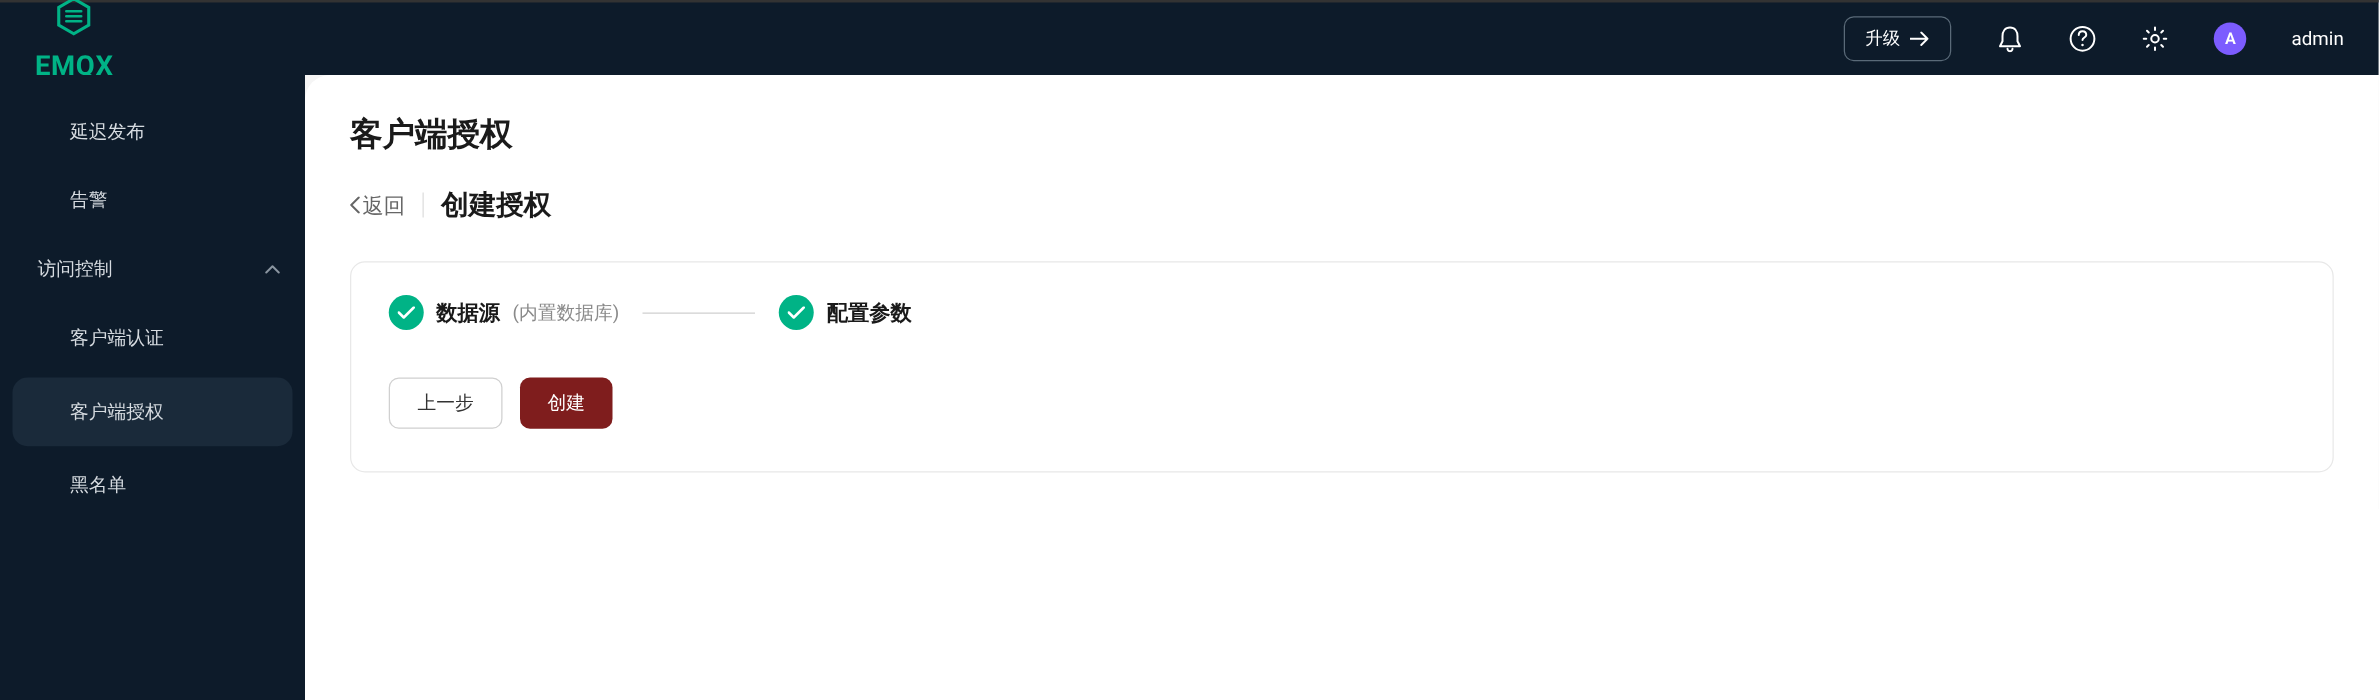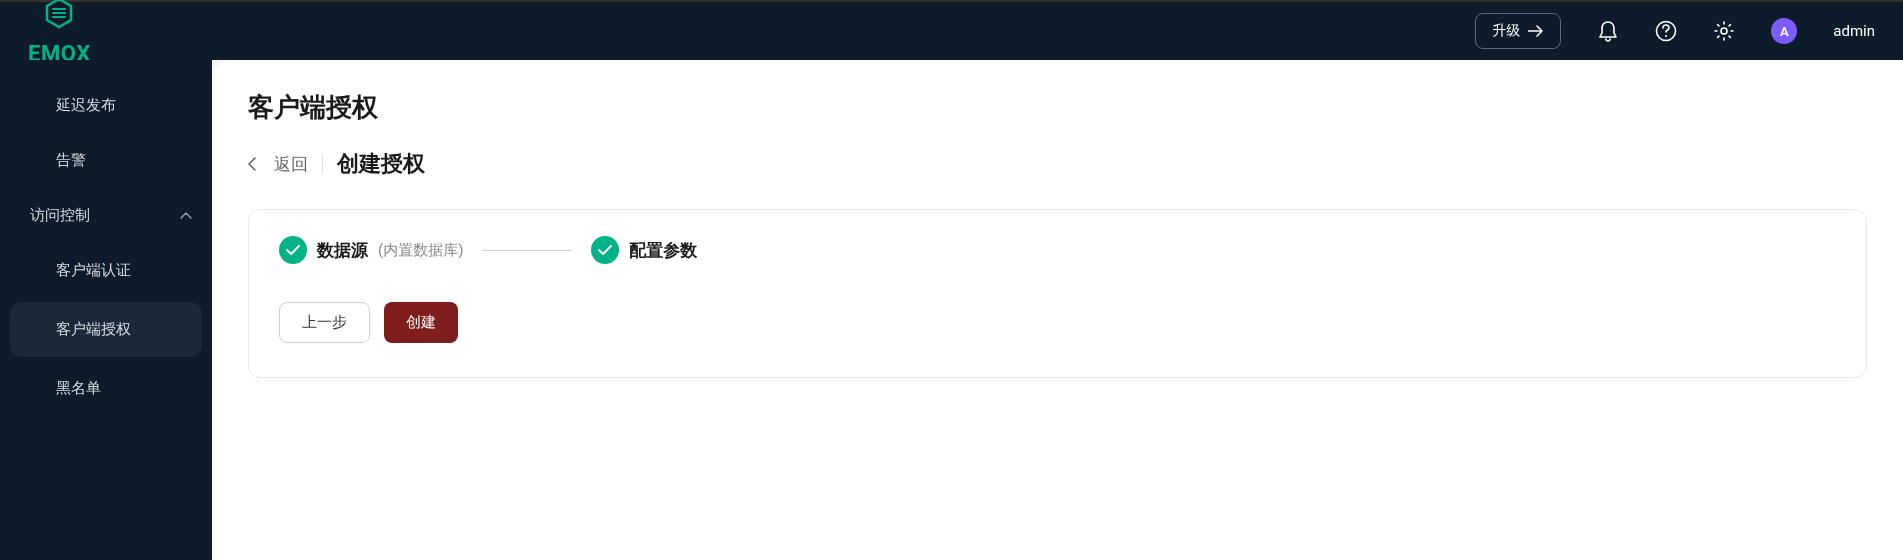--- a/index.html
+++ b/index.html
@@ -81,21 +81,21 @@
       color: #fff;
       font-size: 15px;
     }
     
     .body-wrap {
       display: flex;
       height: calc(100% - 60px);
     }
     
     .sidebar {
-      width: 212px;
+      width: 244px;
       background: #0d1b2a;
       padding-top: 18px;
       flex-shrink: 0;
     }
     .sidebar-item {
       color: #d6dbe0;
       font-size: 15px;
       padding: 18px 0 18px 56px;
       cursor: pointer;
       position: relative;
@@ -135,21 +135,21 @@
     }
     .sub-header {
       display: flex;
       align-items: center;
       gap: 14px;
       margin-bottom: 30px;
     }
     .back-link {
       display: flex;
       align-items: center;
-      gap: 18px;
+      gap: 2px;
       color: #666;
       font-size: 17px;
       cursor: pointer;
     }
     .divider-v {
       width: 1px;
       height: 20px;
       background: #ddd;
     }
     .sub-title {

